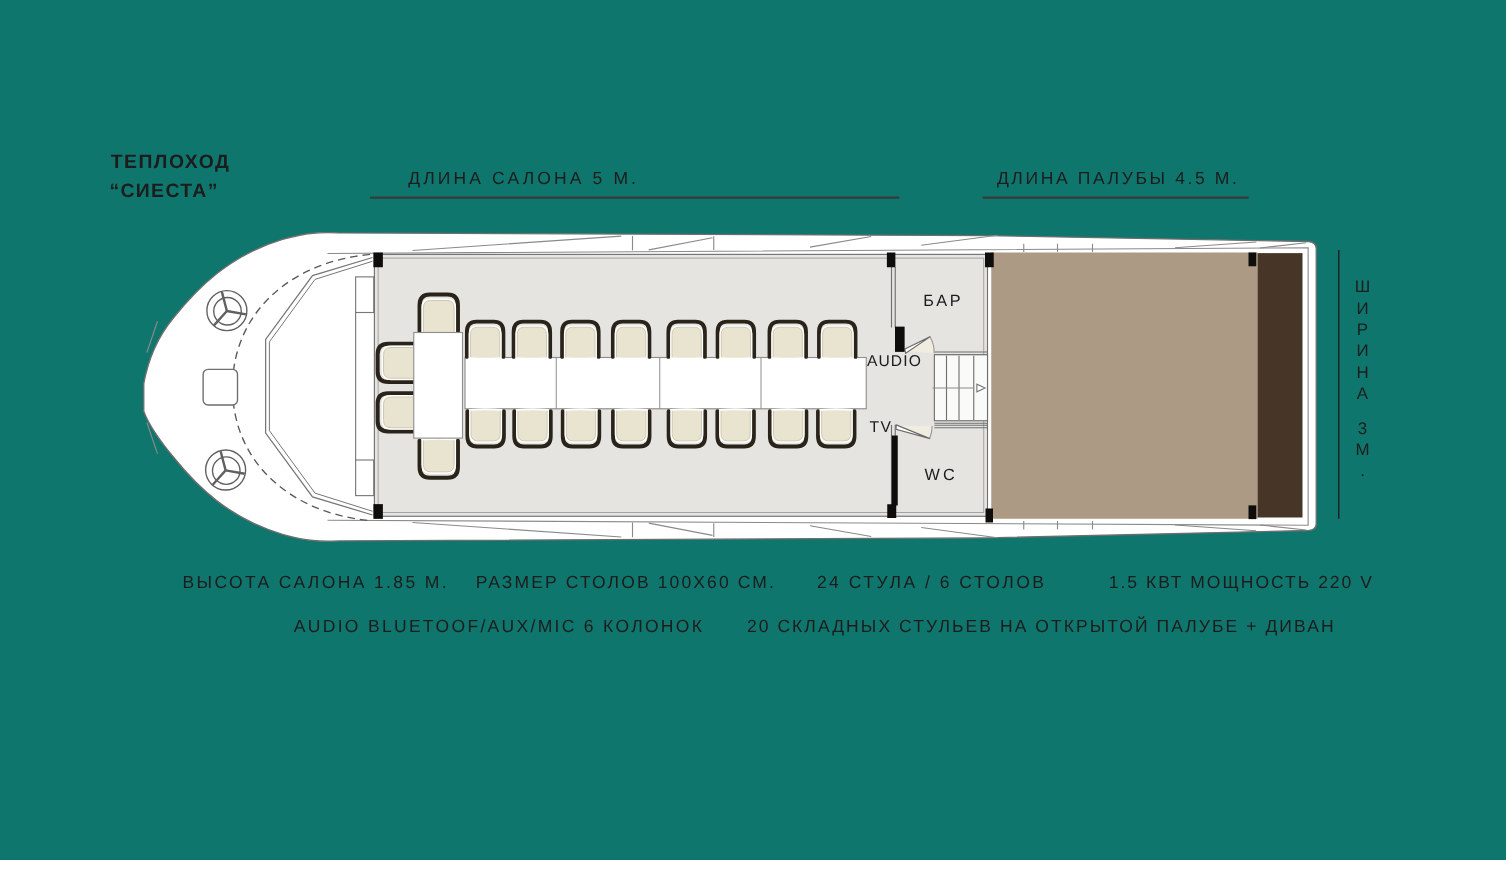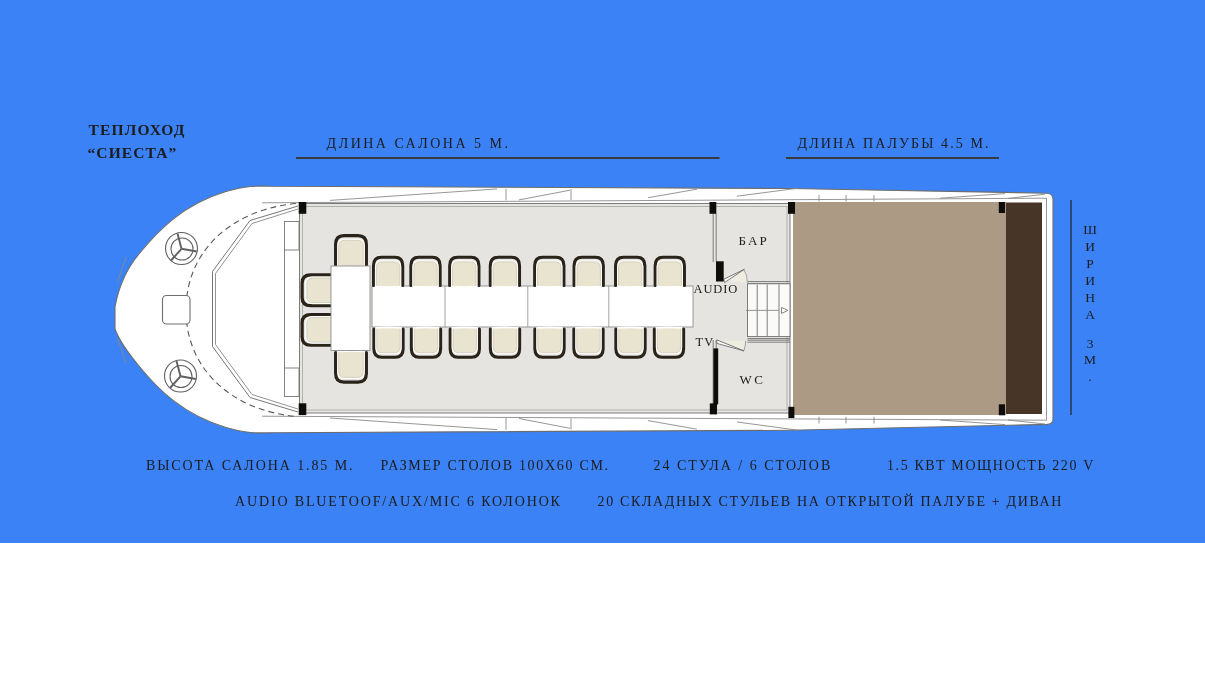--- a/index.html
+++ b/index.html
@@ -1,17 +1,17 @@
 <!DOCTYPE html>
 <html><head>
 <meta charset="utf-8">
 <style>
   html,body{margin:0;padding:0;background:#ffffff;}
-  #stage{position:relative;width:1205px;height:543px;background:#3b82f6;overflow:hidden;
-         font-family:Liberation Serif, serif;}
+  #stage{position:relative;width:1205px;height:688px;background:#0f766e;overflow:hidden;
+         font-family:Liberation Sans, sans-serif;}
   svg{position:absolute;left:0;top:0;}
   text{fill:#1c1c1c;}
 </style>
 </head>
 <body>
 <div id="stage">
 <svg width="1205" height="700" viewBox="0 0 1205 700">
 <defs>
 
   <g id="chair">

